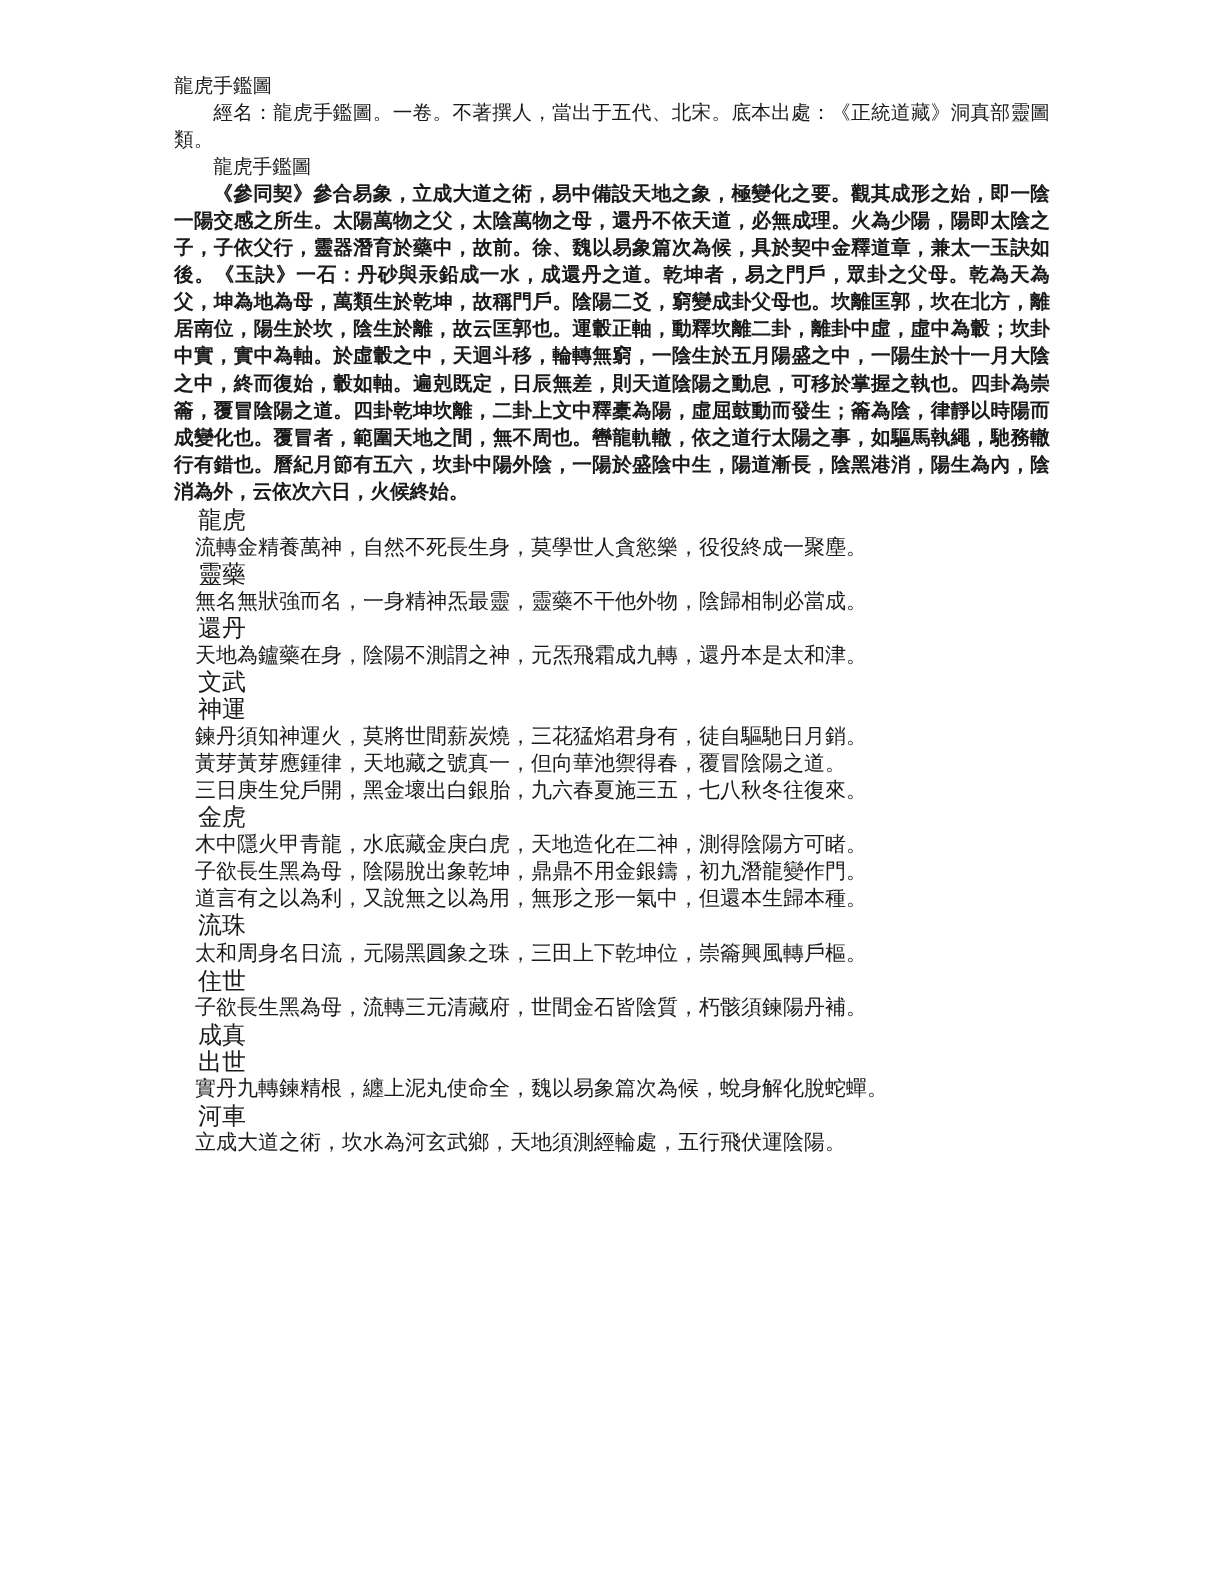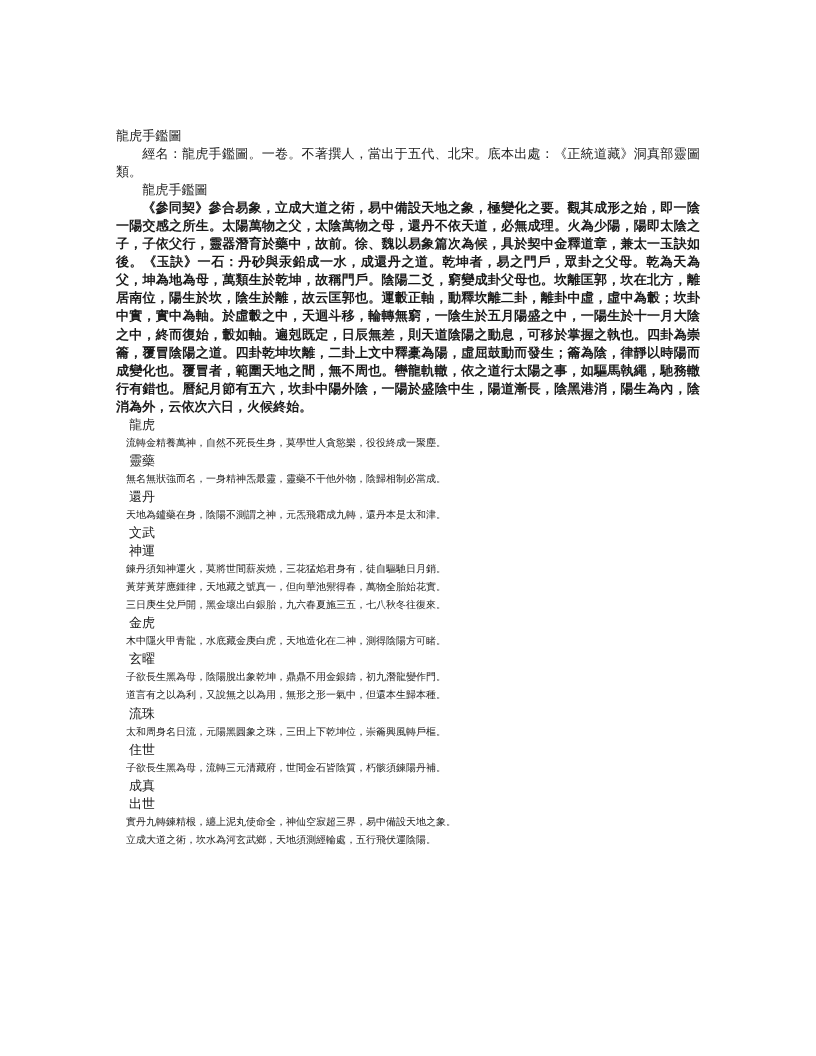--- a/index.html
+++ b/index.html
@@ -13,22 +13,21 @@
     font-family: "DejaVu Serif", "Liberation Serif", serif;
     color: #1a1a1a;
     overflow: hidden;
   }
   .page {
     position: relative;
     width: 816px;
     height: 916px;
     background: #ffffff;
     box-sizing: border-box;
-    padding: 96px 116px 96px 116px;
-    margin-top: 31px;
+    padding: 49px 116px 96px 116px;
   }
   .doc-body {
     font-size: 13.1px;
     line-height: 18.05px;
     text-align: justify;
     text-justify: inter-character;
     letter-spacing: 0;
     word-break: break-all;
   }
   .doc-title {
@@ -47,27 +46,27 @@
     margin: 0;
     text-indent: 2em;
     text-align: justify;
     text-justify: inter-character;
     word-break: break-all;
     font-weight: bold;
   }
   .section-heading {
     margin: 0;
     text-indent: 1em;
-    font-size: 13px;
+    font-size: 16px;
     line-height: 18.05px;
   }
   .section-verse {
     margin: 0;
     text-indent: 1em;
-    font-size: 10px;
+    font-size: 14px;
     line-height: 18.05px;
   }
   .entries {
     margin: 0;
     padding: 0;
   }
 </style>
 </head>
 <body>
 
@@ -85,31 +84,31 @@
     <div class="entries">
         <p class="section-heading">龍虎</p>
         <p class="section-verse">流轉金精養萬神，自然不死長生身，莫學世人貪慾樂，役役終成一聚塵。</p>
         <p class="section-heading">靈藥</p>
         <p class="section-verse">無名無狀強而名，一身精神炁最靈，靈藥不干他外物，陰歸相制必當成。</p>
         <p class="section-heading">還丹</p>
         <p class="section-verse">天地為鑪藥在身，陰陽不測謂之神，元炁飛霜成九轉，還丹本是太和津。</p>
         <p class="section-heading">文武</p>
         <p class="section-heading">神運</p>
         <p class="section-verse">鍊丹須知神運火，莫將世間薪炭燒，三花猛焰君身有，徒自驅馳日月銷。</p>
-        <p class="section-verse">黃芽黃芽應鍾律，天地藏之號真一，但向華池禦得春，萬物全胎始花實。</p>
+        <p class="section-verse">黃芽黃芽應鍾律，天地藏之號真一，但向華池禦得春，覆冒陰陽之道。</p>
         <p class="section-verse">三日庚生兌戶開，黑金壞出白銀胎，九六春夏施三五，七八秋冬往復來。</p>
         <p class="section-heading">金虎</p>
         <p class="section-verse">木中隱火甲青龍，水底藏金庚白虎，天地造化在二神，測得陰陽方可睹。</p>
-        <p class="section-heading">玄曜</p>
         <p class="section-verse">子欲長生黑為母，陰陽脫出象乾坤，鼎鼎不用金銀鑄，初九潛龍變作門。</p>
         <p class="section-verse">道言有之以為利，又說無之以為用，無形之形一氣中，但還本生歸本種。</p>
         <p class="section-heading">流珠</p>
         <p class="section-verse">太和周身名日流，元陽黑圓象之珠，三田上下乾坤位，崇籥興風轉戶樞。</p>
         <p class="section-heading">住世</p>
         <p class="section-verse">子欲長生黑為母，流轉三元清藏府，世間金石皆陰質，朽骸須鍊陽丹補。</p>
         <p class="section-heading">成真</p>
         <p class="section-heading">出世</p>
-        <p class="section-verse">實丹九轉鍊精根，纏上泥丸使命全，神仙空寂超三界，易中備設天地之象。</p>
+        <p class="section-verse">實丹九轉鍊精根，纏上泥丸使命全，魏以易象篇次為候，蛻身解化脫蛇蟬。</p>
+        <p class="section-heading">河車</p>
         <p class="section-verse">立成大道之術，坎水為河玄武鄉，天地須測經輪處，五行飛伏運陰陽。</p>
       </div>
 
   </div>
 </div>
 
 </body></html>

